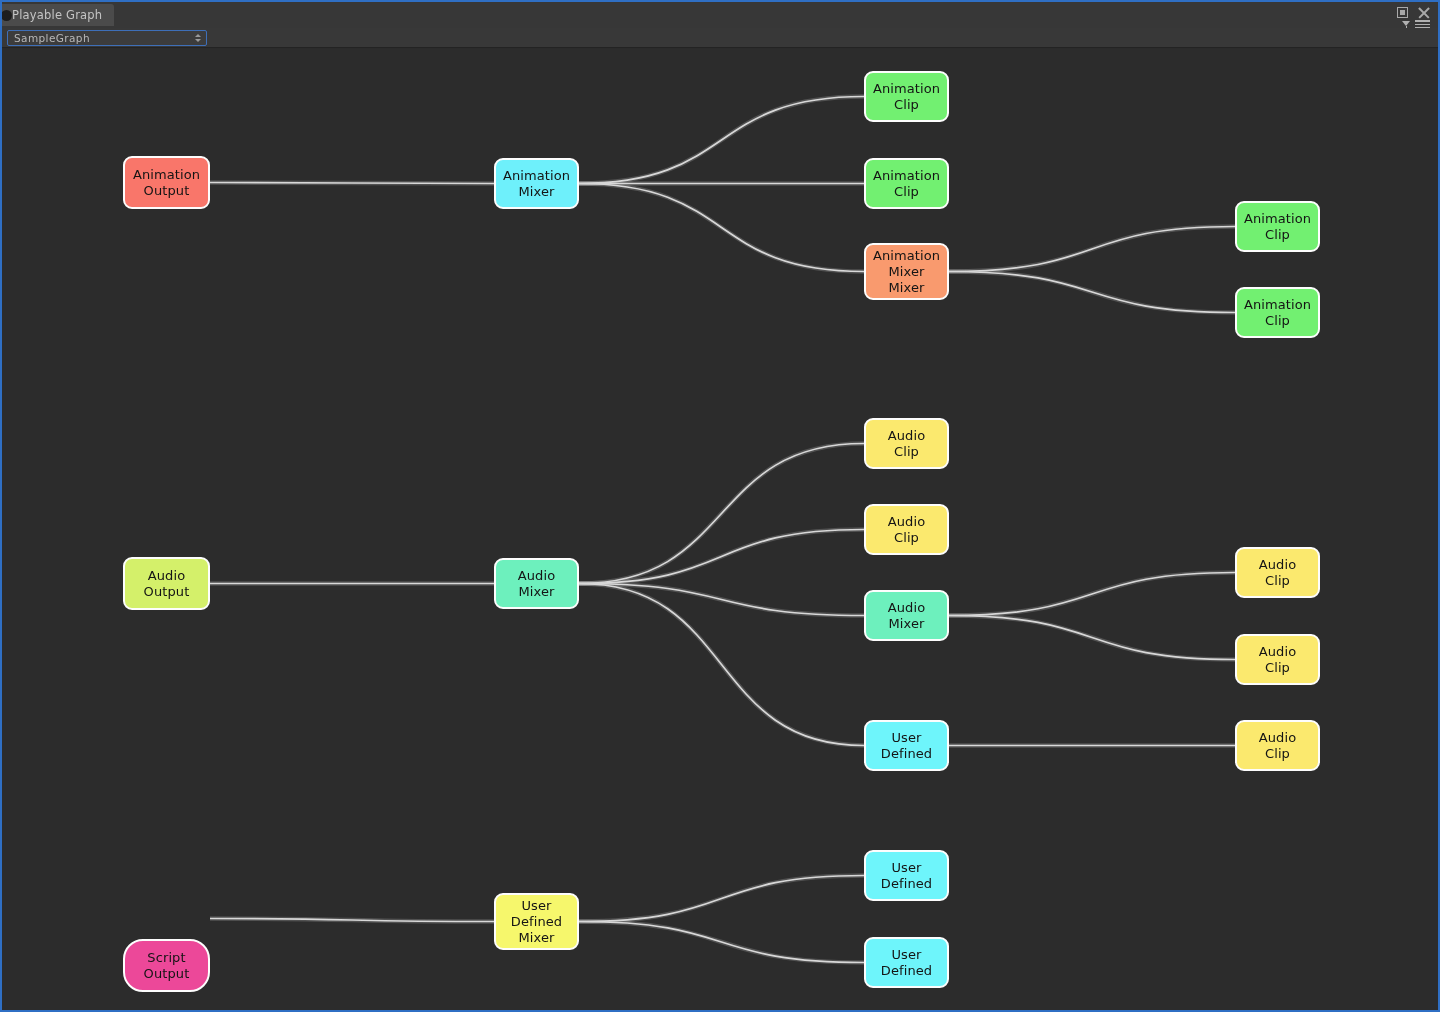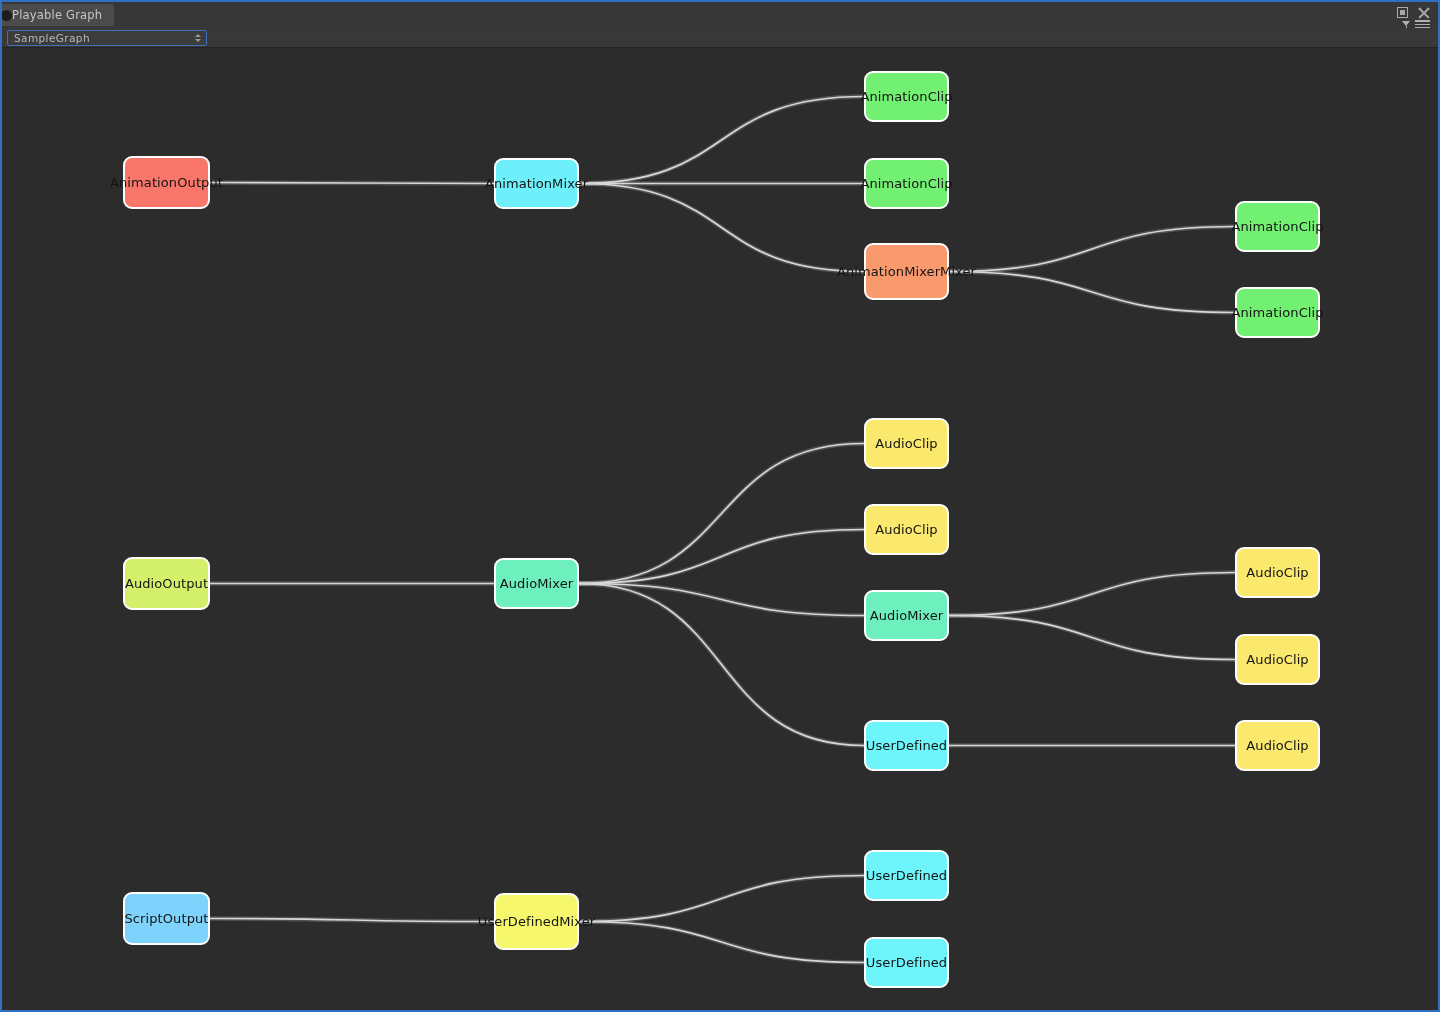--- a/index.html
+++ b/index.html
@@ -180,21 +180,21 @@
     width: 1436px;
     height: 963px;
     pointer-events: none;
   }
   .node {
     position: absolute;
     box-sizing: border-box;
     border: 2.5px solid #fdfdfd;
     border-radius: 9px;
     display: flex;
-    flex-direction: row;
+    flex-direction: column;
     align-items: center;
     justify-content: center;
     color: #141414;
     font-size: 13px;
     line-height: 16px;
     letter-spacing: 0.1px;
     white-space: nowrap;
   }
   .node span { display: block; }
 </style>
@@ -330,21 +330,21 @@
           <span>Clip</span>
         </div>
         <div class="node" style="left: 1233px; top: 585px; width: 85px; height: 51px; background: rgb(251, 233, 110);">
           <span>Audio</span>
           <span>Clip</span>
         </div>
         <div class="node" style="left: 1233px; top: 671px; width: 85px; height: 51px; background: rgb(251, 233, 110);">
           <span>Audio</span>
           <span>Clip</span>
         </div>
-        <div class="node" style="left: 121px; top: 843px; width: 87px; height: 53px; background: #7dd3fc;">
+        <div class="node" style="left: 121px; top: 890px; width: 87px; height: 53px; background: #ec4899; border-radius: 20px;">
           <span>Script</span>
           <span>Output</span>
         </div>
         <div class="node" style="left: 492px; top: 844px; width: 85px; height: 57px; background: rgb(246, 247, 108);">
           <span>User</span>
           <span>Defined</span>
           <span>Mixer</span>
         </div>
         <div class="node" style="left: 862px; top: 801px; width: 85px; height: 51px; background: rgb(110, 245, 251);">
           <span>User</span>

